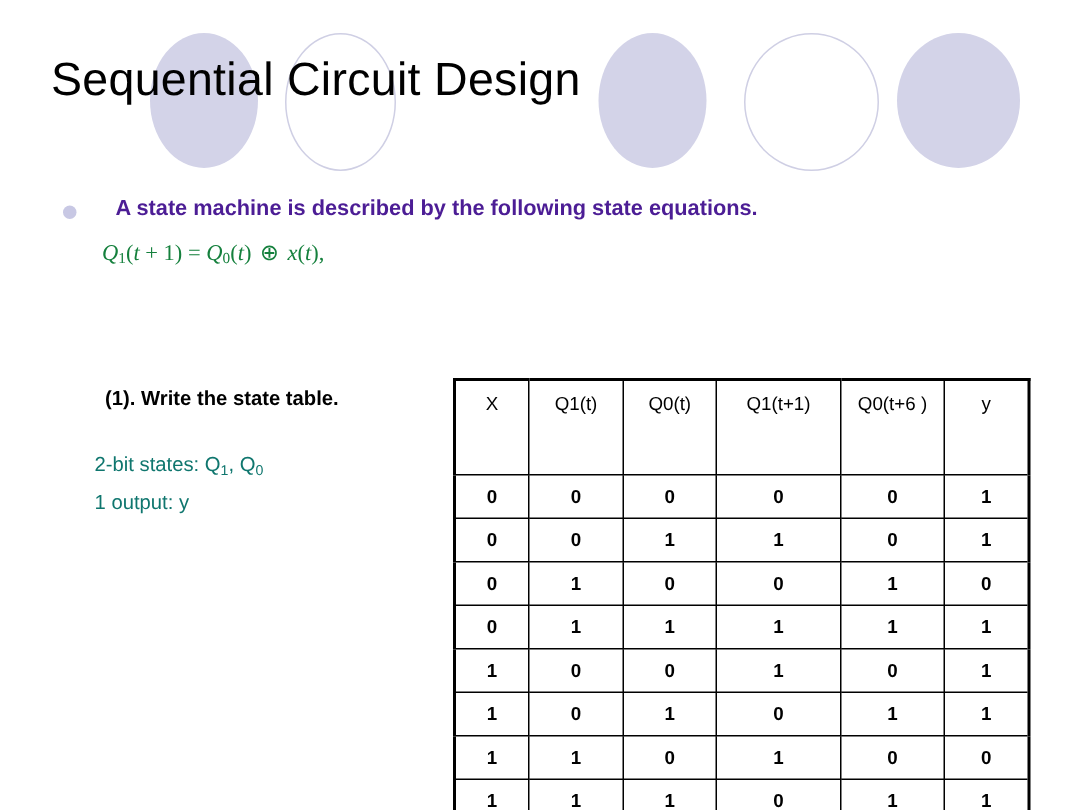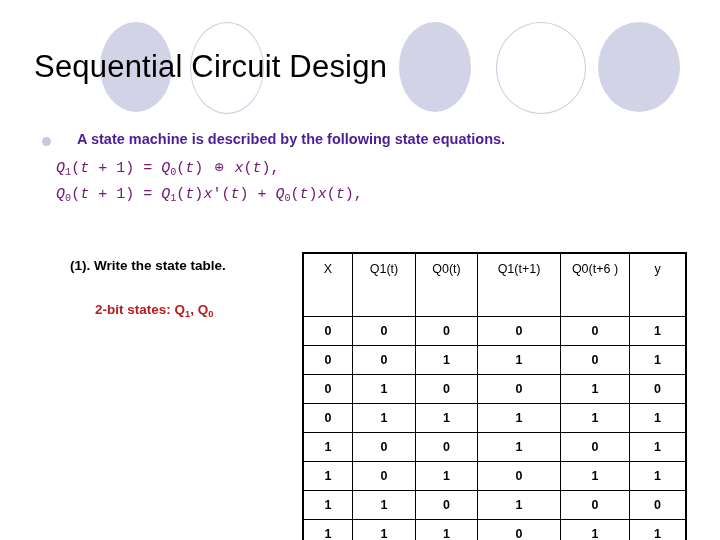--- a/index.html
+++ b/index.html
@@ -33,21 +33,21 @@
   }
   .deco-outline {
     background: transparent;
     border: 1.5px solid #cfcfe4;
   }
 
   
   #page-title {
     position: absolute;
     left: 34px;
-    top: 49px;
+    top: 35px;
     font-size: 31px;
     font-weight: 400;
     color: #000000;
     letter-spacing: 0.2px;
     white-space: nowrap;
     z-index: 3;
   }
 
   
   #bullet-row {
@@ -70,25 +70,25 @@
     margin-left: 26px;
     font-size: 14.5px;
     font-weight: bold;
     color: #4c1d95;
     white-space: nowrap;
   }
 
   
   #equations {
     position: absolute;
-    left: 56px;
+    left: 68px;
     top: 158px;
     z-index: 3;
-    color: #701a75;
-    font-family: Liberation Mono, monospace;
+    color: #15803d;
+    font-family: Liberation Serif, serif;
     font-size: 15px;
     line-height: 22px;
   }
   .eq-line {
     white-space: nowrap;
   }
   .eq-line i {
     font-style: italic;
   }
   .eq-line sub {
@@ -109,25 +109,24 @@
     font-weight: bold;
     color: #000;
     white-space: nowrap;
     z-index: 3;
   }
   #spec-block {
     position: absolute;
     left: 63px;
     top: 300px;
     font-size: 13.5px;
-    font-weight: bold;
-    color: #b91c1c;
+    font-weight: normal;
+    color: #0f766e;
     line-height: 20px;
     z-index: 3;
-    margin-left: 32px;
   }
   #spec-block div {
     white-space: nowrap;
   }
   #spec-block sub {
     font-size: 0.7em;
     vertical-align: -0.3em;
   }
 
   
@@ -198,29 +197,27 @@
 
 <div id="bullet-row">
   <span id="bullet-marker"></span>
   <span id="bullet-text">A state machine is described by the following state equations.</span>
 </div>
 
 <div id="equations">
   <div class="eq-line">
     <i>Q</i><sub>1</sub>(<i>t</i> + 1) = <i>Q</i><sub>0</sub>(<i>t</i>) <span class="eq-op">⊕</span> <i>x</i>(<i>t</i>),
   </div>
-  <div class="eq-line">
-    <i>Q</i><sub>0</sub>(<i>t</i> + 1) = <i>Q</i><sub>1</sub>(<i>t</i>)<i>x</i>′(<i>t</i>) + <i>Q</i><sub>0</sub>(<i>t</i>)<i>x</i>(<i>t</i>),
-  </div>
 </div>
 
 <div id="prompt-line">(1). Write the state table.</div>
 
 <div id="spec-block">
   <div><span>2-bit states: Q</span><sub>1</sub><span>, Q</span><sub>0</sub></div>
+  <div>1 output: y</div>
 </div>
 
 <table id="state-table">
   <thead>
     <tr>
         <th class="col-x">X</th>
         <th class="col-q1t">Q1(t)</th>
         <th class="col-q0t">Q0(t)</th>
         <th class="col-q1n">Q1(t+1)</th>
         <th class="col-q0n">Q0(t+6

